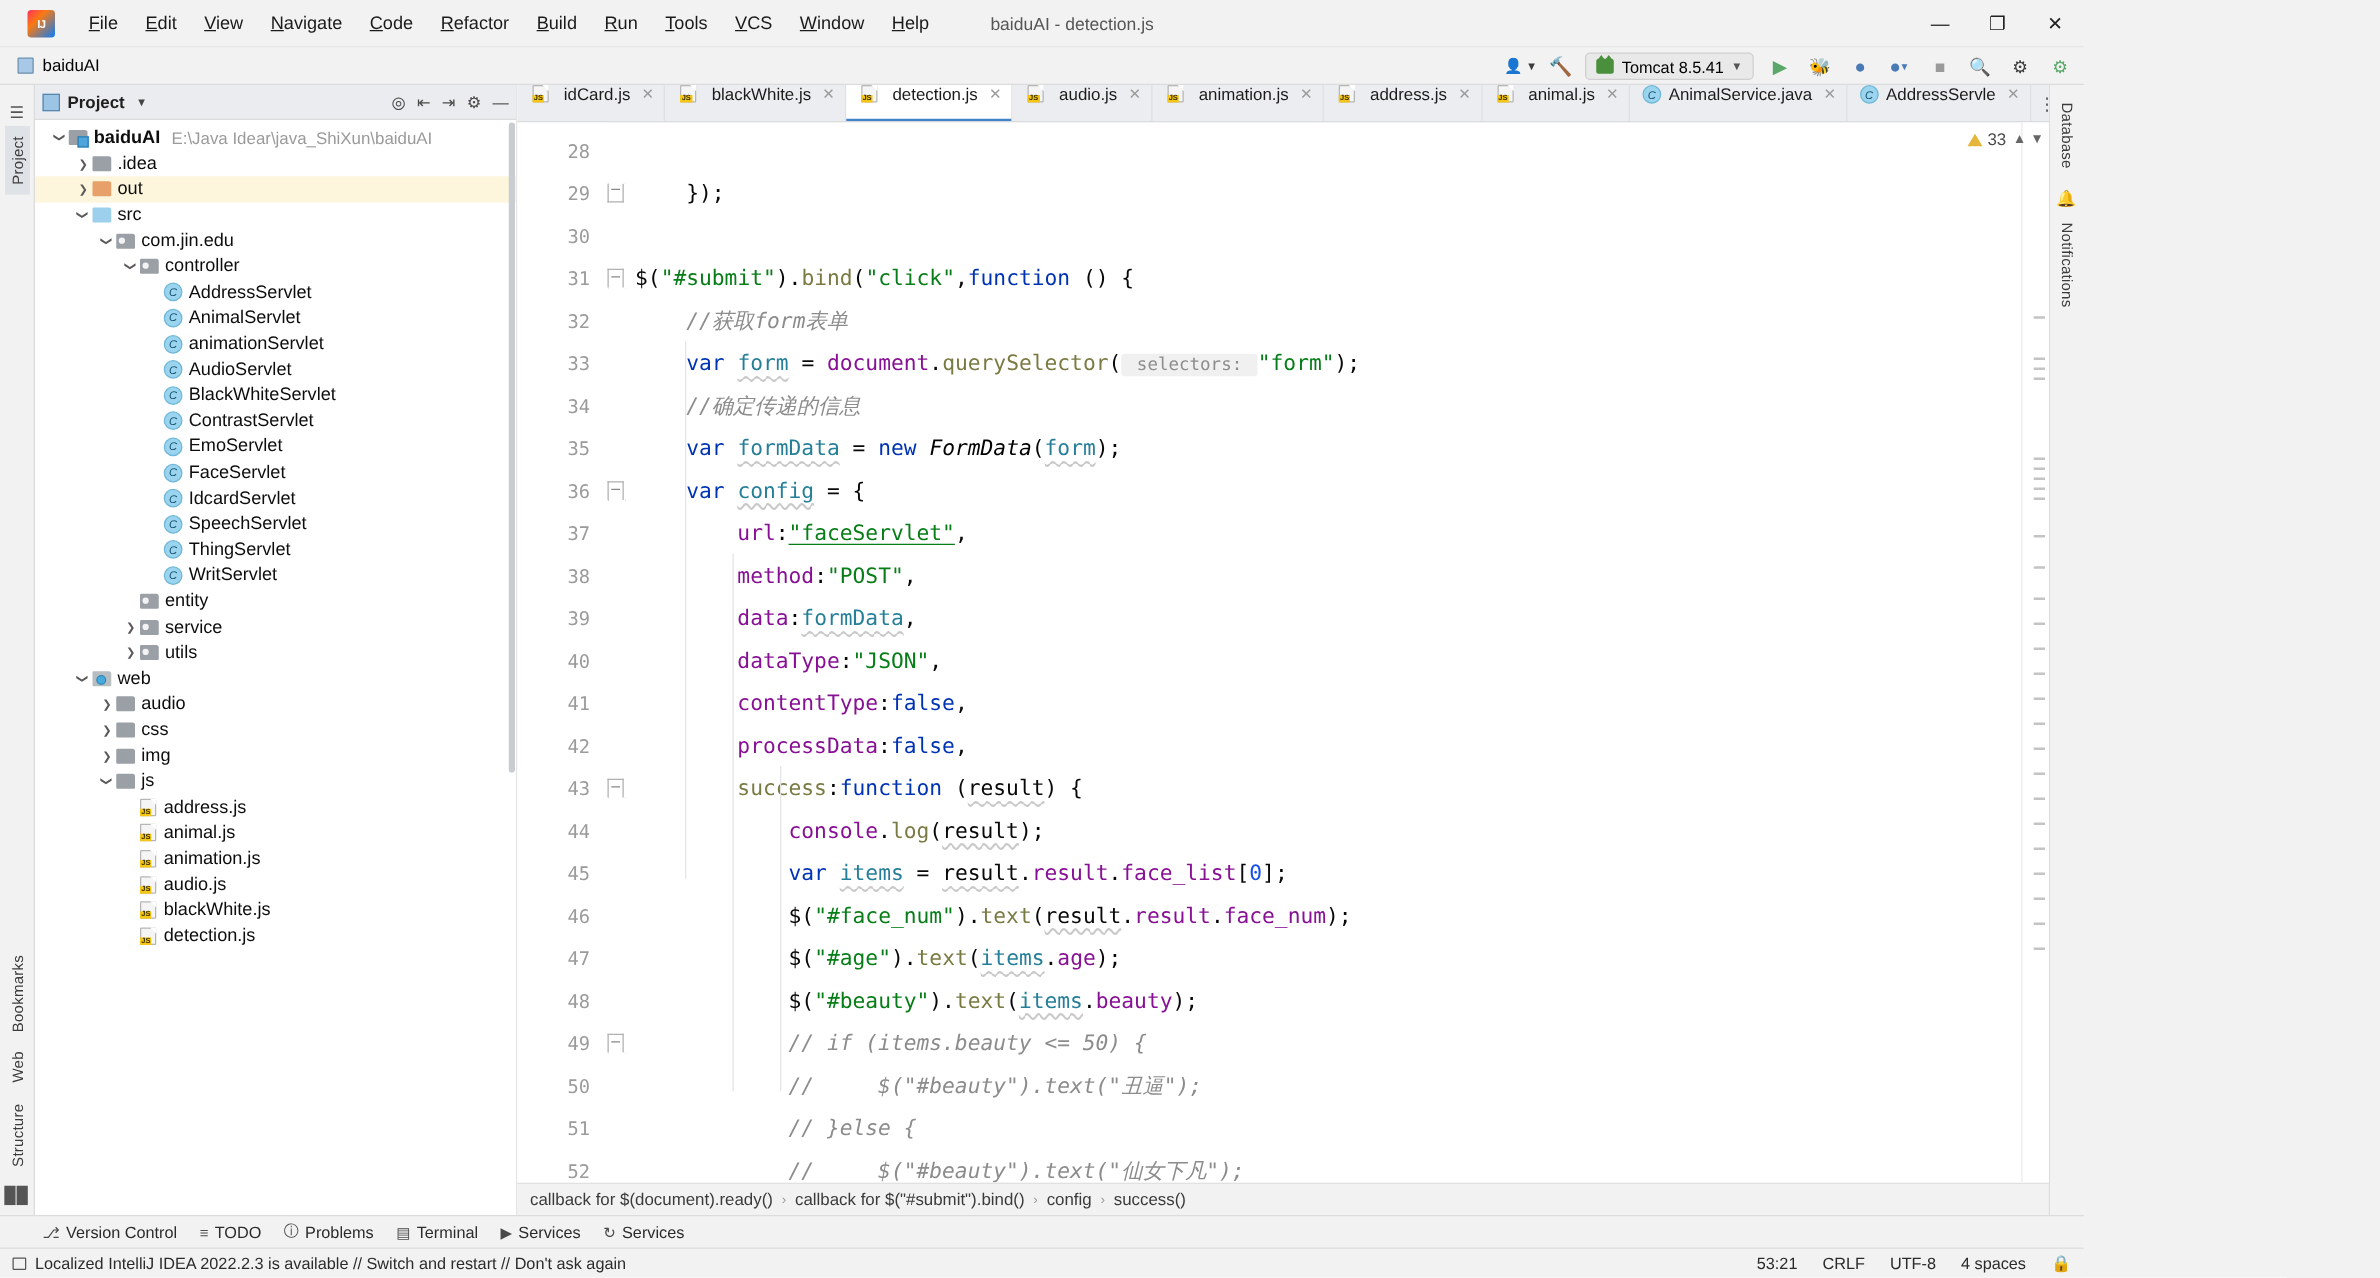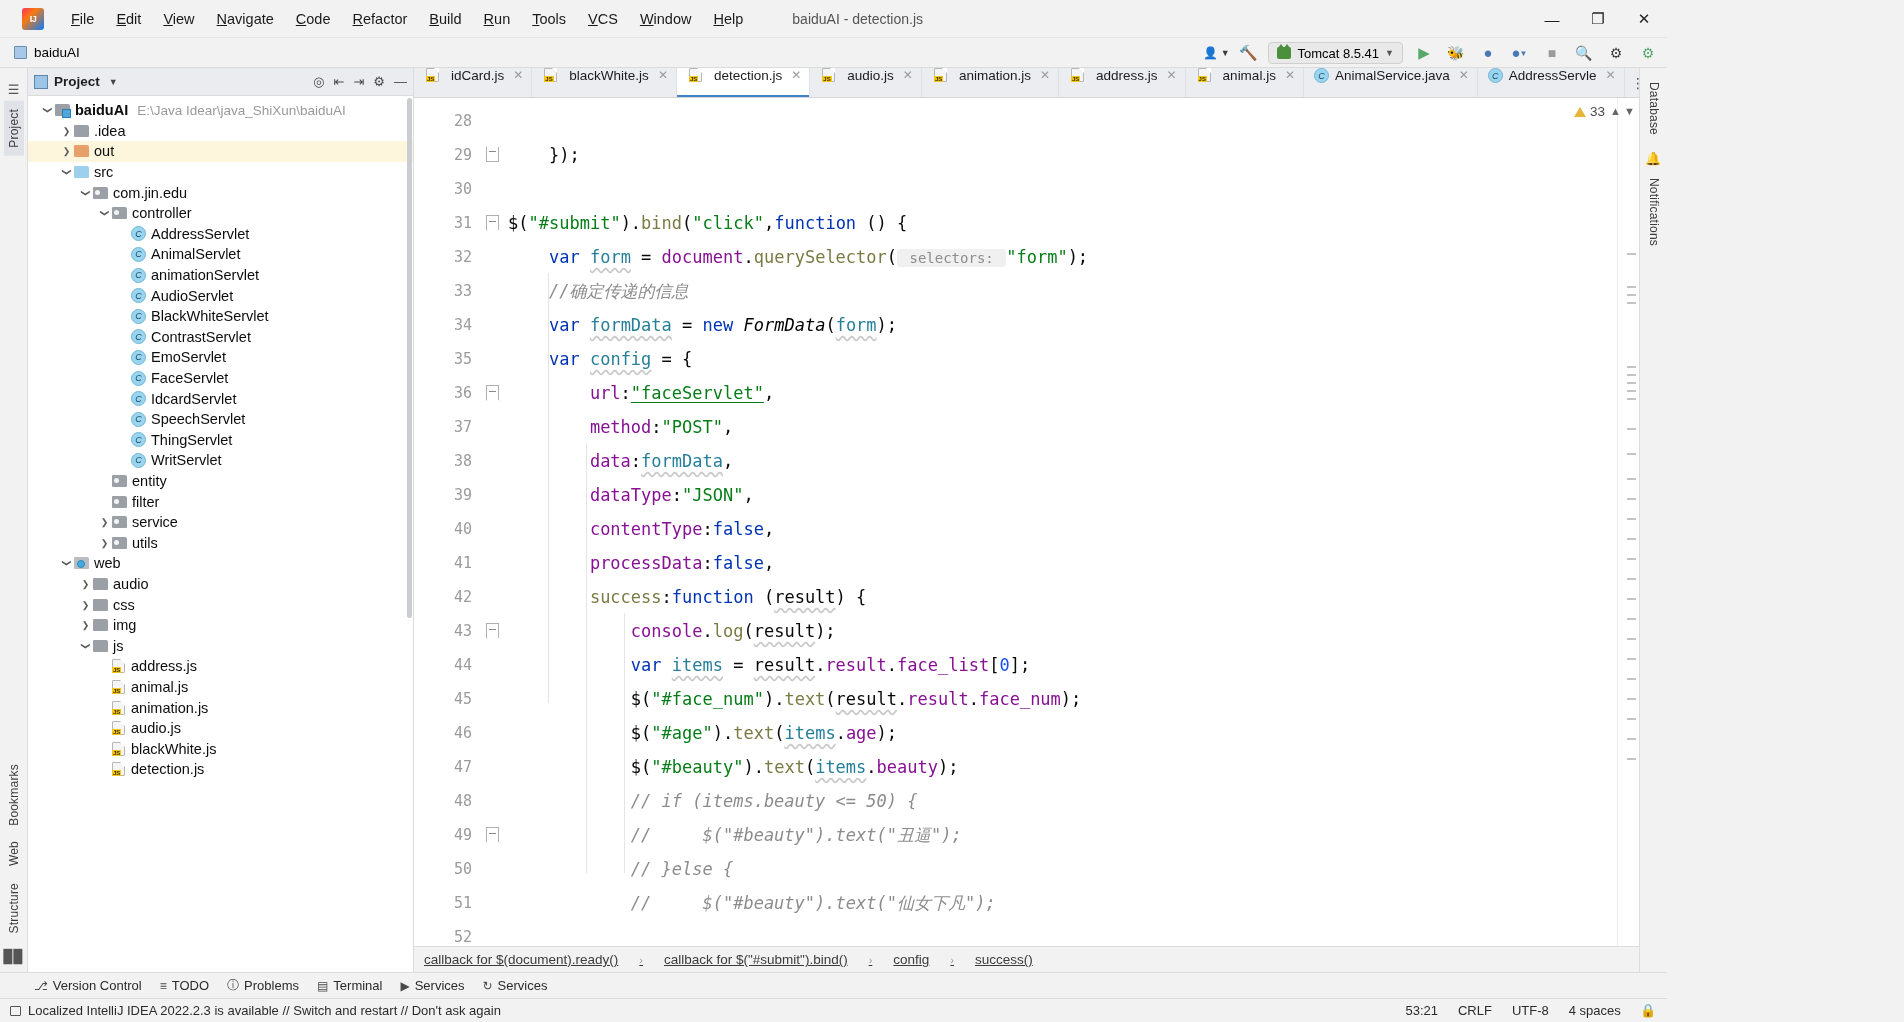--- a/index.html
+++ b/index.html
@@ -138,21 +138,21 @@
   
   .markerbar { width:22px; flex:none; background:#fff; border-left:1px solid #ececec; position:relative; }
   .mk { position:absolute; right:3px; width:9px; height:2px; background:#c4c4c4; }
   .warn-chip { position:absolute; right:34px; top:6px; display:flex; align-items:center; gap:4px;
                font-size:13.5px; color:#4a4a4a;}
   .tri { width:0;height:0;border-left:6px solid transparent;border-right:6px solid transparent;border-bottom:10px solid #e5b63a;}
   .chev { position:absolute; top:7px; font-size:11px; color:#666; }
 
   
   .crumbs { height:26px; background:#f2f2f2; border-top:1px solid #dcdcdc; display:flex; align-items:center;
-            padding-left:10px; font-size:13.5px; color:#3b3b3b; gap:21px;text-decoration:underline; }
+            padding-left:10px; font-size:13.5px; color:#3b3b3b; gap:7px; }
   .crumb-sep { color:#9a9a9a; font-size:11px; }
 
   
   .toolstrip { height:26px; background:#f2f2f2; border-top:1px solid #dcdcdc; display:flex; align-items:center; gap:18px; padding-left:34px; }
   .tool { display:flex; align-items:center; gap:5px; font-size:13px; color:#2b2b2b; }
   .tool .gi { font-size:12px; color:#4a4a4a; }
 
   
   .statusbar { height:24px; background:#f2f2f2; border-top:1px solid #dcdcdc; display:flex; align-items:center;
                padding:0 10px; font-size:13px; color:#2b2b2b; }
@@ -348,26 +348,20 @@
             <span style="width:90px;flex:none"></span>
             <span class="arrow none"></span>
             <span class="cls">C</span>
             <span class="tlabel">WritServlet</span>
           </div>
           <div class="trow">
             <span style="width:71px;flex:none"></span>
             <span class="arrow none"></span>
             <span class="fico f-pkg"></span>
             <span class="tlabel">entity</span>
-          </div>
-          <div class="trow">
-            <span style="width:71px;flex:none"></span>
-            <span class="arrow none"></span>
-            <span class="fico f-pkg"></span>
-            <span class="tlabel">filter</span>
           </div>
           <div class="trow">
             <span style="width:71px;flex:none"></span>
             <span class="arrow">❯</span>
             <span class="fico f-pkg"></span>
             <span class="tlabel">service</span>
           </div>
           <div class="trow">
             <span style="width:71px;flex:none"></span>
             <span class="arrow">❯</span>
@@ -560,20 +554,21 @@
             <div></div>
           </div>
         <div class="code" id="code">
           <div class="ind-guide" style="left:40px;top:175px;height:430px"></div>
           <div class="ind-guide" style="left:78px;top:345px;height:430px"></div>
           <div class="ind-guide" style="left:116px;top:515px;height:260px"></div>
         <div class="cline"></div>
             <div class="cline"><span class="t-plain">    </span><span class="t-plain">});</span></div>
             <div class="cline"></div>
             <div class="cline"><span class="t-plain">$</span><span class="t-plain">(</span><span class="t-str">"#submit"</span><span class="t-plain">).</span><span class="t-fn">bind</span><span class="t-plain">(</span><span class="t-str">"click"</span><span class="t-plain">,</span><span class="t-kw">function</span><span class="t-plain"> () {</span></div>
+            <div class="cline"><span class="t-plain">    </span><span class="t-comment">//获取form表单</span></div>
             <div class="cline"><span class="t-plain">    </span><span class="t-kw">var</span><span class="t-plain"> </span><span class="t-var squig">form</span><span class="t-plain"> = </span><span class="t-prop">document</span><span class="t-plain">.</span><span class="t-fn">querySelector</span><span class="t-plain">(</span><span class="hint"> selectors: </span><span class="t-str">"form"</span><span class="t-plain">);</span></div>
             <div class="cline"><span class="t-plain">    </span><span class="t-comment">//确定传递的信息</span></div>
             <div class="cline"><span class="t-plain">    </span><span class="t-kw">var</span><span class="t-plain"> </span><span class="t-var squig">formData</span><span class="t-plain"> = </span><span class="t-kw">new</span><span class="t-plain"> </span><span class="t-cls">FormData</span><span class="t-plain">(</span><span class="t-var squig">form</span><span class="t-plain">);</span></div>
             <div class="cline"><span class="t-plain">    </span><span class="t-kw">var</span><span class="t-plain"> </span><span class="t-var squig">config</span><span class="t-plain"> = {</span></div>
             <div class="cline"><span class="t-plain">        </span><span class="t-prop">url</span><span class="t-plain">:</span><span class="t-str-u">"faceServlet"</span><span class="t-plain">,</span></div>
             <div class="cline"><span class="t-plain">        </span><span class="t-prop">method</span><span class="t-plain">:</span><span class="t-str">"POST"</span><span class="t-plain">,</span></div>
             <div class="cline"><span class="t-plain">        </span><span class="t-prop">data</span><span class="t-plain">:</span><span class="t-var squig">formData</span><span class="t-plain">,</span></div>
             <div class="cline"><span class="t-plain">        </span><span class="t-prop">dataType</span><span class="t-plain">:</span><span class="t-str">"JSON"</span><span class="t-plain">,</span></div>
             <div class="cline"><span class="t-plain">        </span><span class="t-prop">contentType</span><span class="t-plain">:</span><span class="t-kw">false</span><span class="t-plain">,</span></div>
             <div class="cline"><span class="t-plain">        </span><span class="t-prop">processData</span><span class="t-plain">:</span><span class="t-kw">false</span><span class="t-plain">,</span></div>

